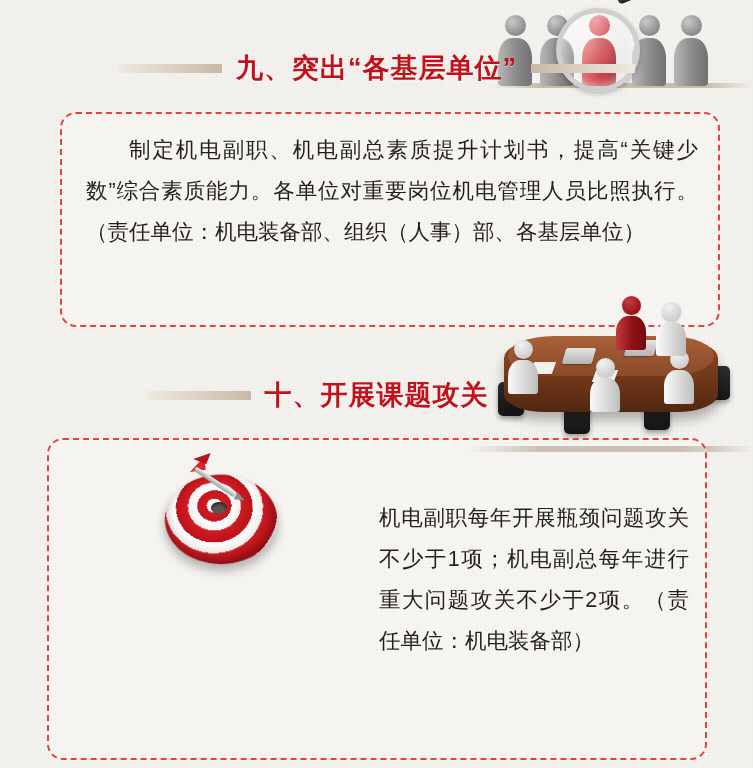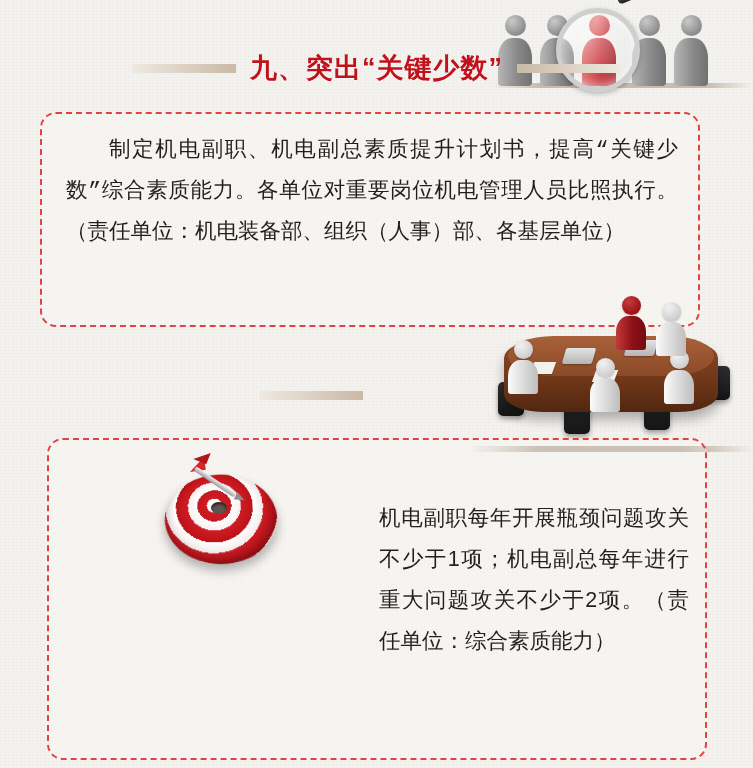--- a/index.html
+++ b/index.html
@@ -51,21 +51,21 @@
   }
 
   
   .dashed-box {
     position: absolute;
     border: 2px dashed #e2433f;
     border-radius: 16px;
     background: rgba(255,255,255,0.26);
     box-sizing: border-box;
   }
-  #box-nine { left: 40px; top: 112px; width: 660px; height: 215px; font-family: Liberation Mono, monospace; }
+  #box-nine { left: 60px; top: 112px; width: 660px; height: 215px; }
   #box-ten  { left: 47px; top: 438px; width: 660px; height: 322px; }
 
   .para {
     color: #231f20;
     font-size: 21.5px;
     line-height: 41px;
     text-align: justify;
     text-indent: 2em;
   }
   #box-nine .para {
@@ -345,21 +345,21 @@
   </div>
 
   <div class="magnifier">
     <div class="handle"></div>
     <div class="lens"></div>
   </div>
 </div>
 
 <div class="heading-row" style="top:48px;">
   <div class="rule left"></div>
-  <div class="heading-text">九、突出“关键少数”</div>
+  <div class="heading-text">九、突出“各基层单位”</div>
   <div class="rule right"></div>
 </div>
 
 <div class="dashed-box" id="box-nine">
   <div class="para">制定机电副职、机电副总素质提升计划书，提高“关键少数”综合素质能力。各单位对重要岗位机电管理人员比照执行。（责任单位：机电装备部、组织（人事）部、各基层单位）</div>
 </div>
 
 <div id="meeting-illustration">
   <div class="floor"></div>
 
@@ -393,20 +393,21 @@
     <div class="b"></div>
   </div>
   <div class="figure dark" style="left:148px; top:0px;">
     <div class="h"></div>
     <div class="b"></div>
   </div>
 </div>
 
 <div class="heading-row" style="top:375px;">
   <div class="rule left"></div>
+  <div class="heading-text">十、开展课题攻关</div>
   <div class="rule right" style="visibility:hidden;"></div>
 </div>
 
 <div class="dashed-box" id="box-ten">
 
   <div class="ten-left">
 
     <div class="target-block">
       <div class="dartboard">
         <div class="board"></div>
@@ -416,14 +417,14 @@
           <div class="flight-b"></div>
           <div class="shaft"></div>
           <div class="tip"></div>
         </div>
       </div>
     </div>
 
 
   </div>
 
-  <div class="ten-right">机电副职每年开展瓶颈问题攻关不少于1项；机电副总每年进行重大问题攻关不少于2项。（责任单位：综合素质能力）</div>
+  <div class="ten-right">机电副职每年开展瓶颈问题攻关不少于1项；机电副总每年进行重大问题攻关不少于2项。（责任单位：机电装备部）</div>
 </div>
 
 </body></html>

